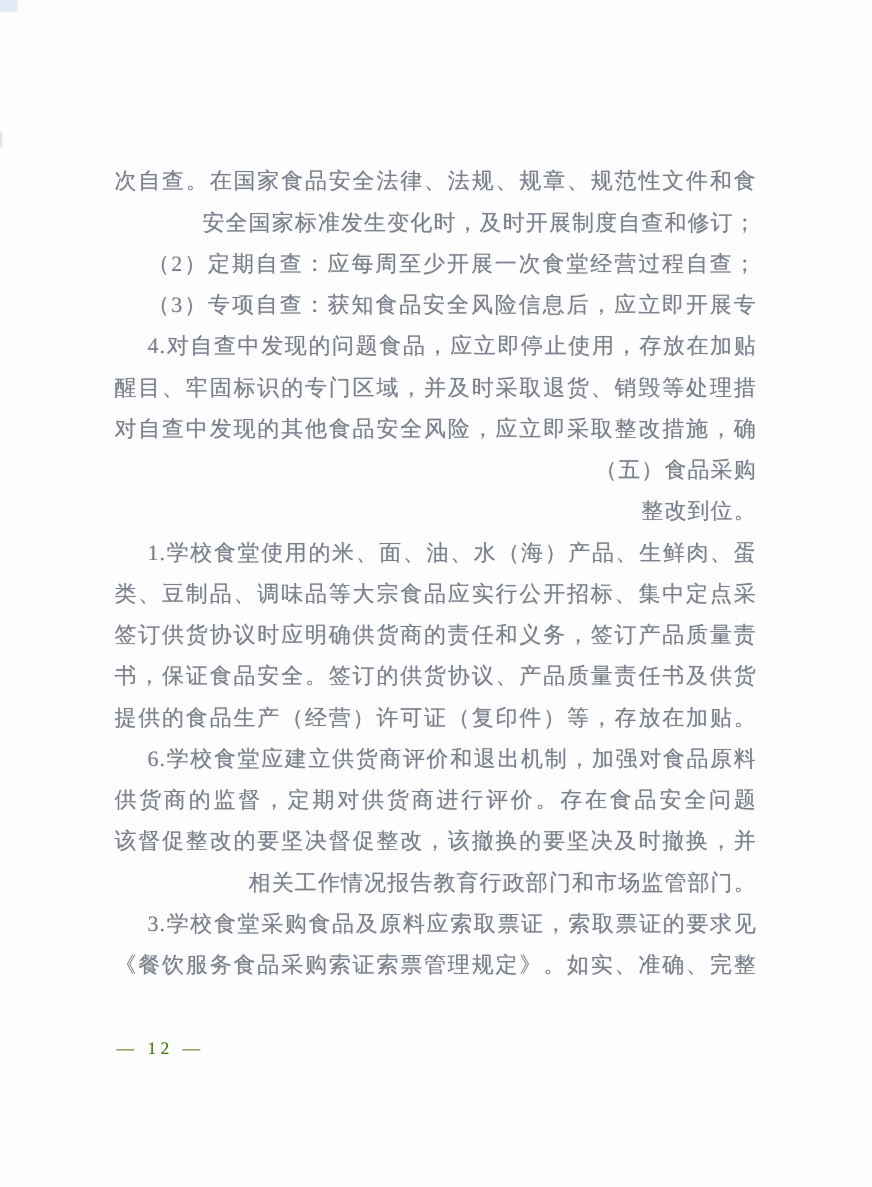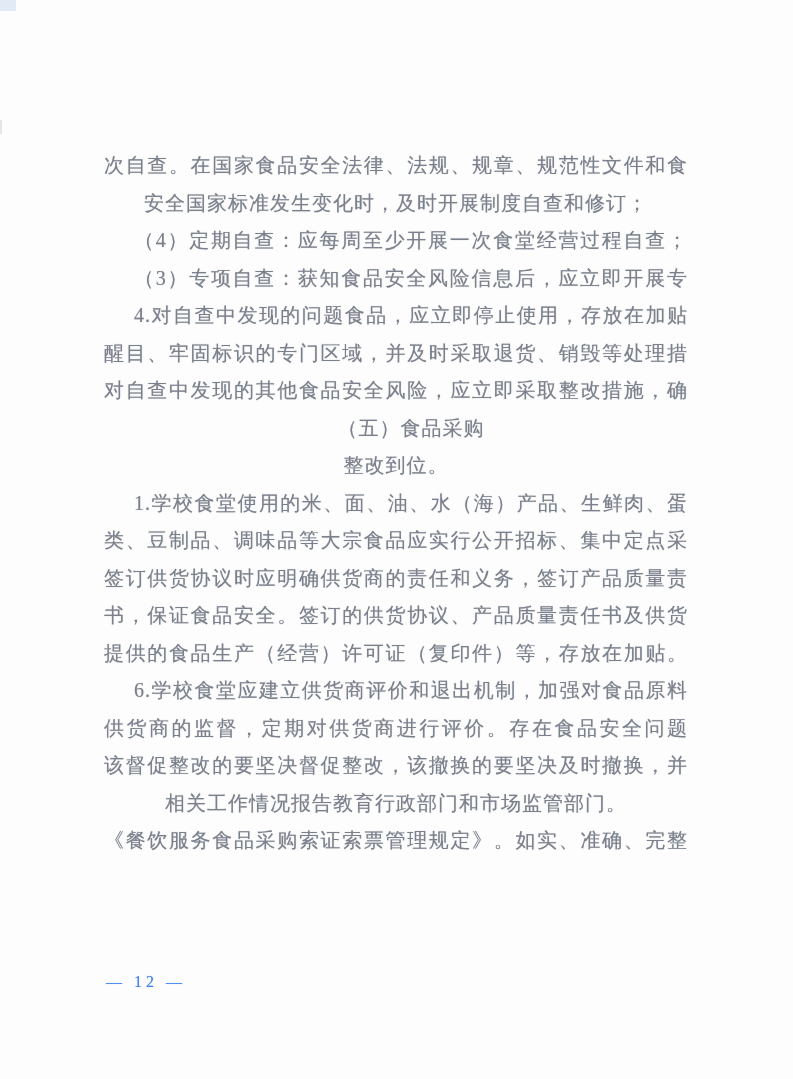--- a/index.html
+++ b/index.html
@@ -26,42 +26,41 @@
     width: 584px;
     color: #7b818c;
     font-size: 20px;
     text-shadow: 0 0 1px rgba(123, 129, 140, 0.55);
   }
   .line {
     height: 37.5px;
     line-height: 37.5px;
     letter-spacing: 1px;
     white-space: nowrap;
-    text-align: center;
+    text-align: right;
   }
   .line.j {
     white-space: normal;
     text-align: justify;
     text-align-last: justify;
     text-justify: inter-character;
     overflow: hidden;
   }
   .line.ind {
     padding-left: 30px;
   }
   .page-number {
     position: absolute;
     left: 106px;
     top: 942px;
-    color: #3b82f6;
+    color: #4d7c0f;
     font-size: 16px;
     letter-spacing: 4px;
     line-height: 24px;
     text-shadow: 0 0 1px rgba(135, 140, 150, 0.5);
-    margin-top: 28px;
   }
   .artifact-corner {
     position: absolute;
     left: 0;
     top: 0;
     width: 16px;
     height: 11px;
     background: #dde6f4;
     opacity: 0.85;
   }
@@ -78,34 +77,35 @@
 <body>
 
 <div class="page">
 
   <div class="artifact-corner"></div>
   <div class="artifact-edge"></div>
 
   <div class="text-block">
     <div class="line j">次自查。在国家食品安全法律、法规、规章、规范性文件和食品</div>
     <div class="line">安全国家标准发生变化时，及时开展制度自查和修订；</div>
-    <div class="line j ind">（4）定期自查：应每周至少开展一次食堂经营过程自查；</div>
+    <div class="line j ind">（2）定期自查：应每周至少开展一次食堂经营过程自查；</div>
     <div class="line j ind">（3）专项自查：获知食品安全风险信息后，应立即开展专项</div>
     <div class="line j ind">4.对自查中发现的问题食品，应立即停止使用，存放在加贴</div>
     <div class="line j">醒目、牢固标识的专门区域，并及时采取退货、销毁等处理措施。</div>
     <div class="line j">对自查中发现的其他食品安全风险，应立即采取整改措施，确保</div>
     <div class="line ind">（五）食品采购</div>
     <div class="line">整改到位。</div>
     <div class="line j ind">1.学校食堂使用的米、面、油、水（海）产品、生鲜肉、蛋</div>
     <div class="line j">类、豆制品、调味品等大宗食品应实行公开招标、集中定点采购。</div>
     <div class="line j">签订供货协议时应明确供货商的责任和义务，签订产品质量责任</div>
     <div class="line j">书，保证食品安全。签订的供货协议、产品质量责任书及供货商</div>
     <div class="line j">提供的食品生产（经营）许可证（复印件）等，存放在加贴。</div>
     <div class="line j ind">6.学校食堂应建立供货商评价和退出机制，加强对食品原料</div>
     <div class="line j">供货商的监督，定期对供货商进行评价。存在食品安全问题的，</div>
     <div class="line j">该督促整改的要坚决督促整改，该撤换的要坚决及时撤换，并将</div>
     <div class="line">相关工作情况报告教育行政部门和市场监管部门。</div>
+    <div class="line j ind">3.学校食堂采购食品及原料应索取票证，索取票证的要求见</div>
     <div class="line j">《餐饮服务食品采购索证索票管理规定》。如实、准确、完整记</div>
   </div>
 
   <div class="page-number">— 12 —</div>
 
 </div>
 
 </body></html>

